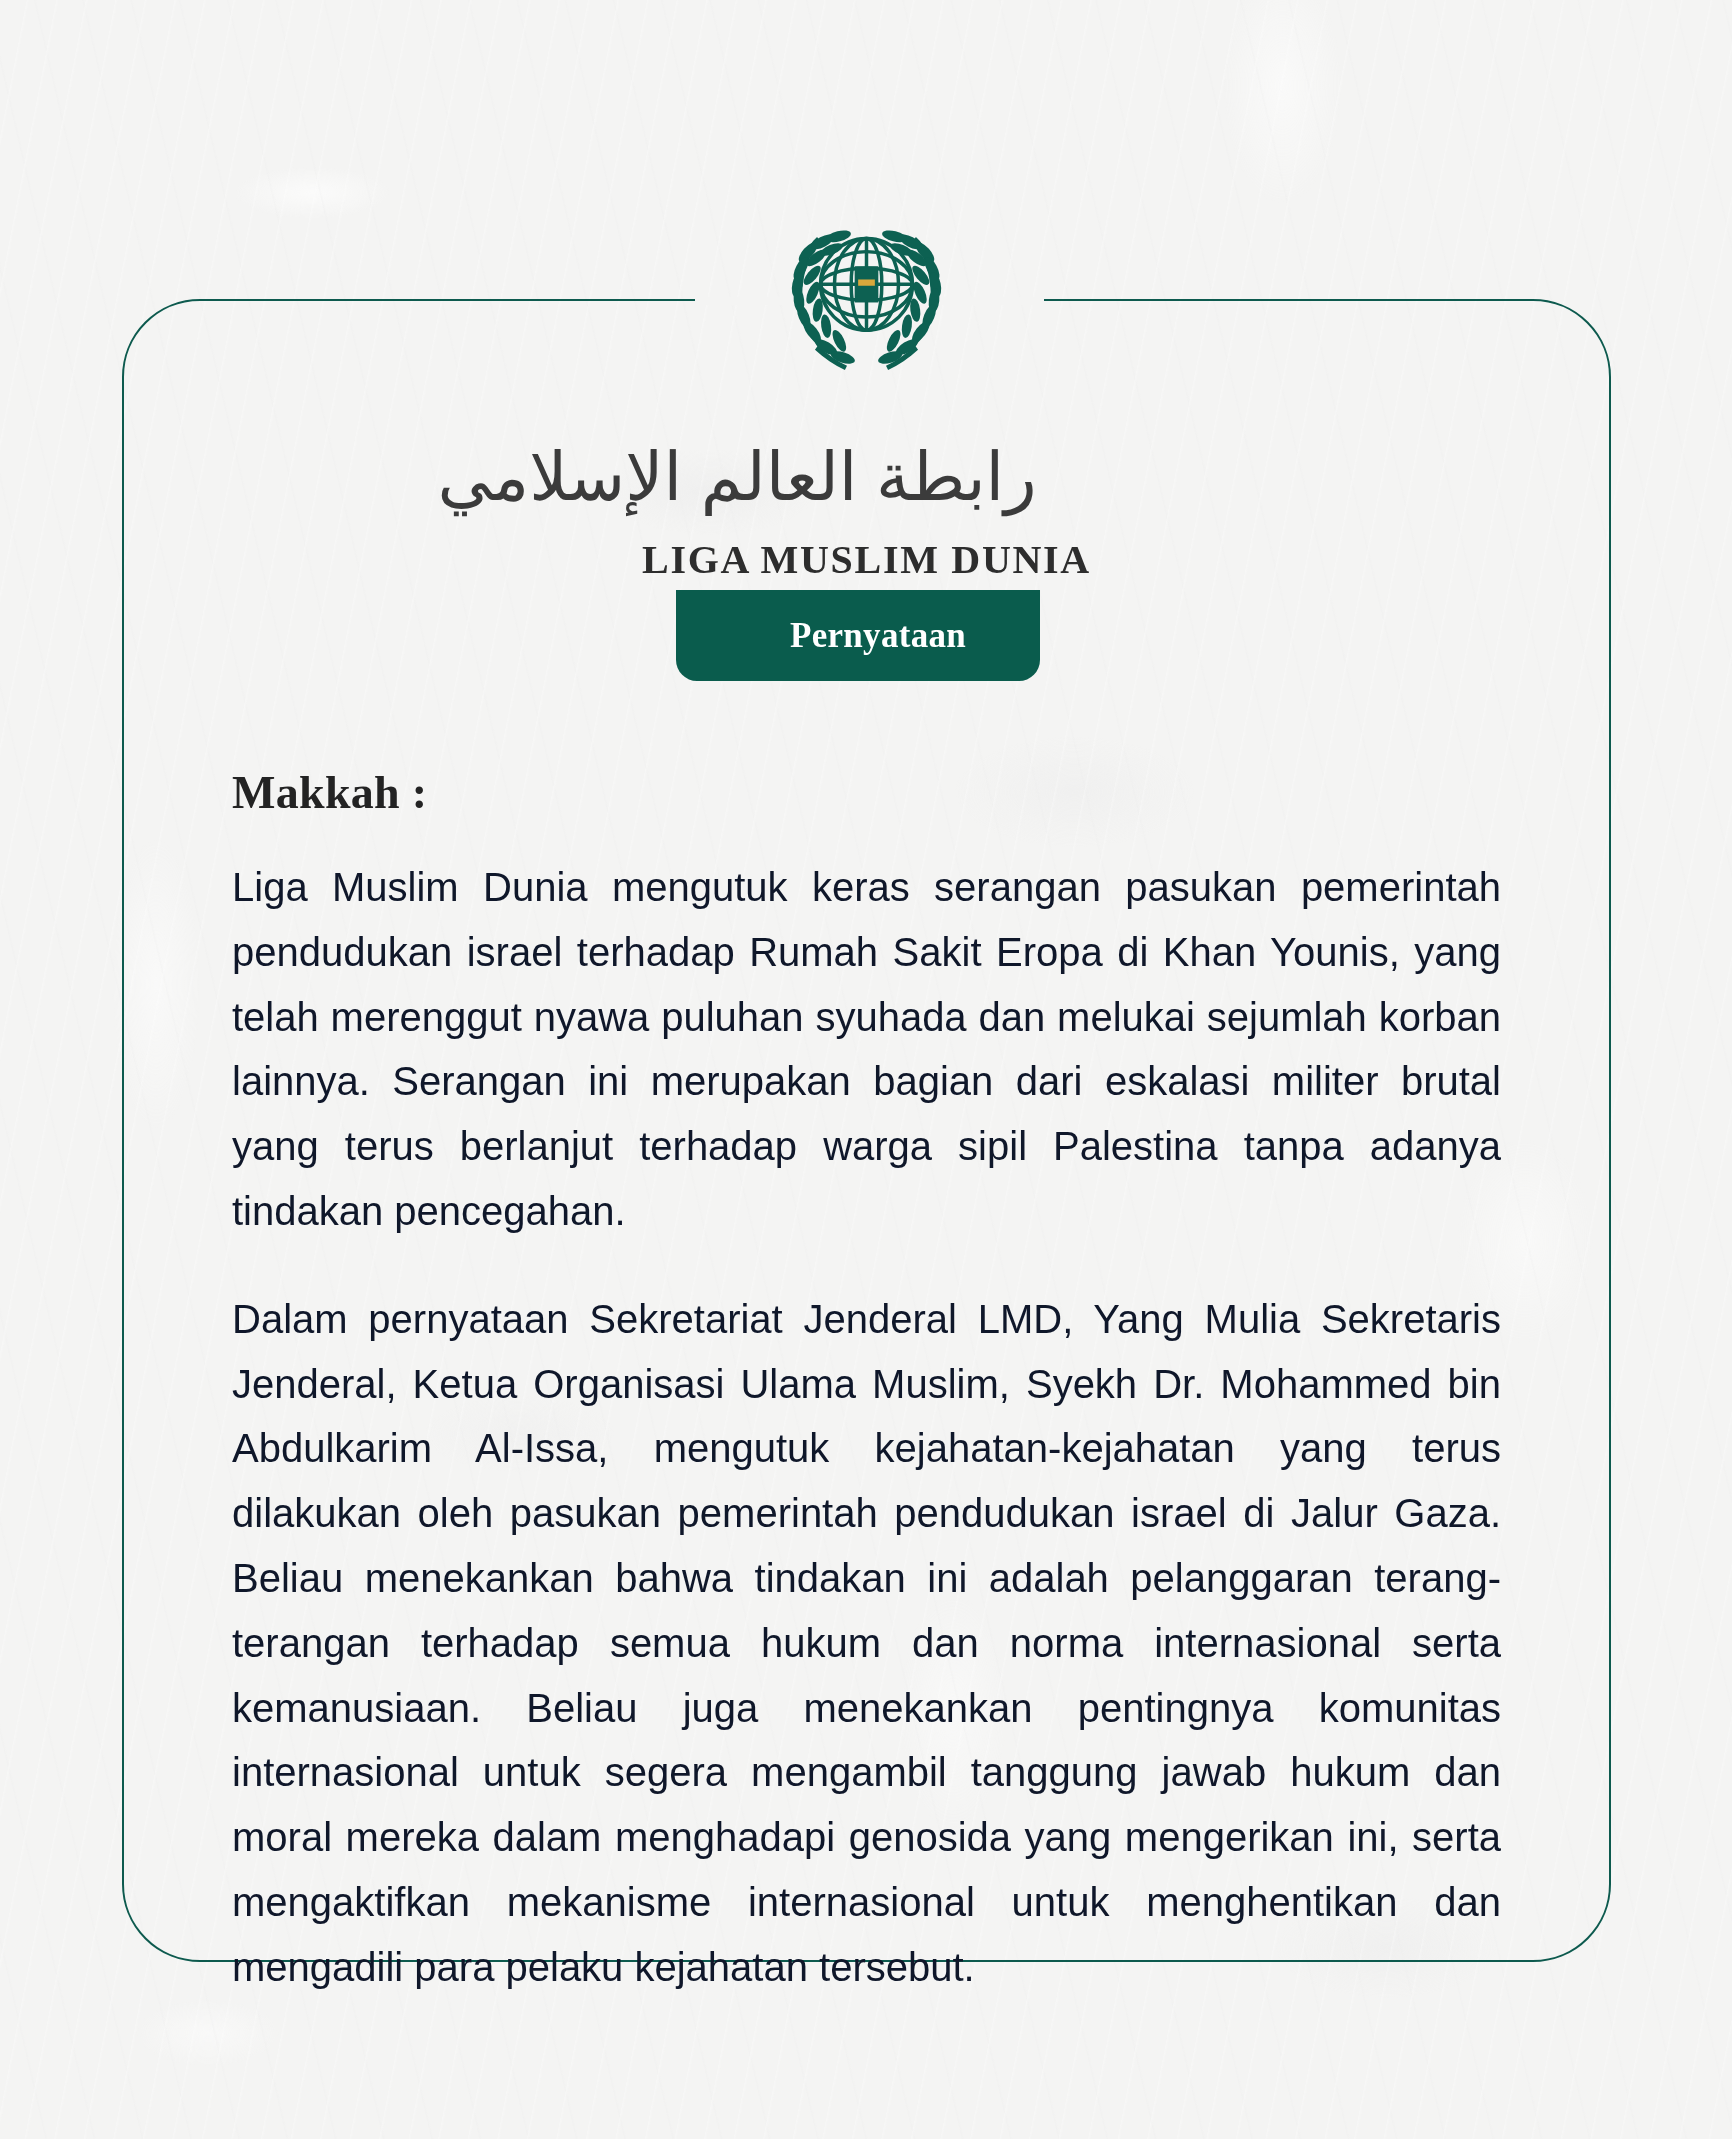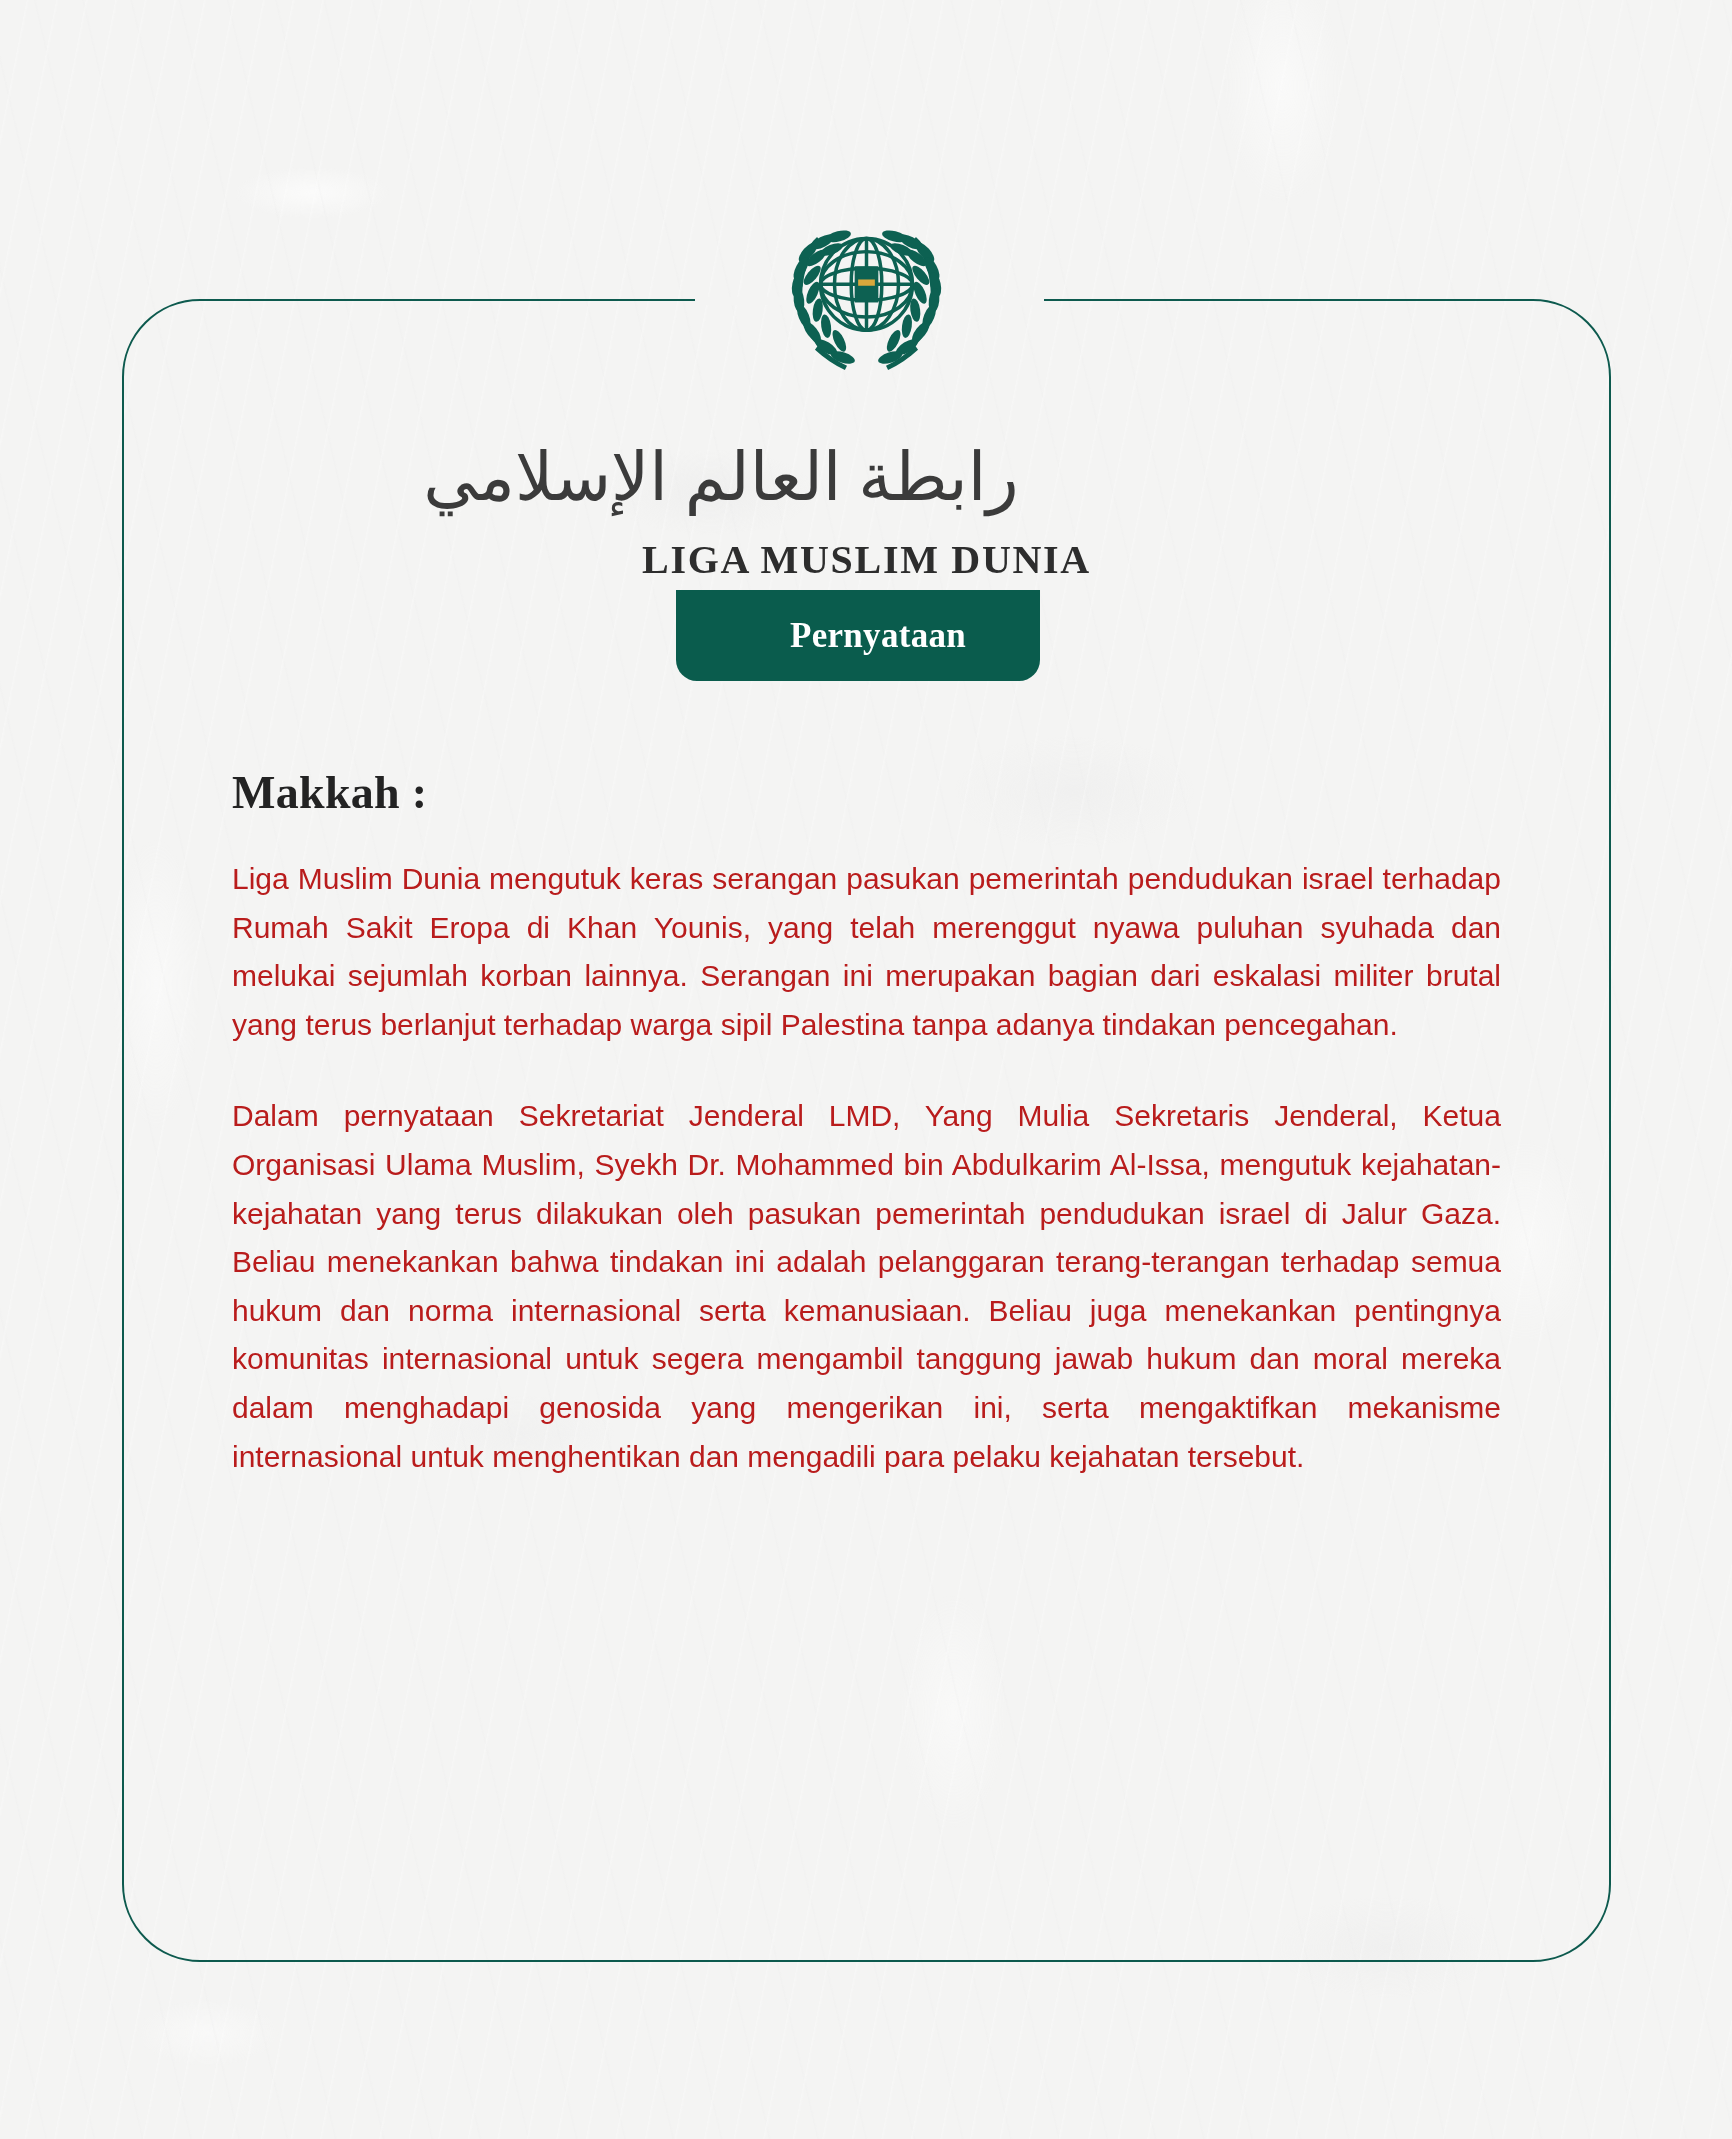--- a/index.html
+++ b/index.html
@@ -78,25 +78,25 @@
     left: 769px;
     top: 209px;
     width: 195px;
     height: 173px;
   }
   #emblem svg { display: block; width: 100%; height: 100%; }
 
   
   #arabic-wordmark {
     position: absolute;
-    left: 0;
+    left: 16px;
     top: 427px;
     width: 1442px;
     text-align: center;
-    font-family: Liberation Serif, serif;
+    font-family: Liberation Sans, sans-serif;
     font-size: 67px;
     line-height: 1.5;
     color: #3b3b3b;
     direction: rtl;
     white-space: nowrap;
   }
 
   #latin-wordmark {
     position: absolute;
     left: 0;
@@ -143,23 +143,23 @@
     font-family: "Liberation Serif", serif;
     font-weight: bold;
     font-size: 46px;
     color: #232323;
     margin-bottom: 36px;
     letter-spacing: 0.3px;
   }
   .paragraph {
     font-family: "Liberation Sans Narrow", "Liberation Sans", sans-serif;
     font-stretch: condensed;
-    font-size: 30px;
+    font-size: 40px;
     line-height: 1.62;
-    color: #b91c1c;
+    color: #0f172a;
     text-align: justify;
     text-justify: inter-word;
     margin-bottom: 43px;
   }
   .paragraph:last-child { margin-bottom: 0; }
 </style>
 </head>
 <body>
 
 <div id="paper-texture"></div>

